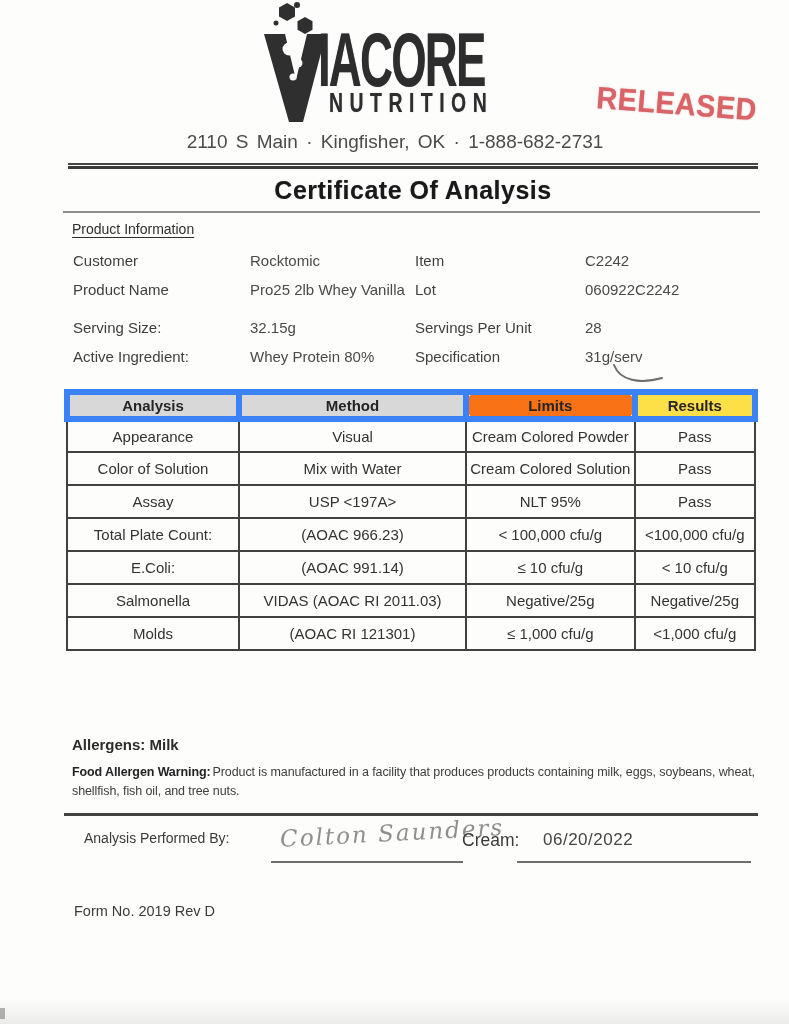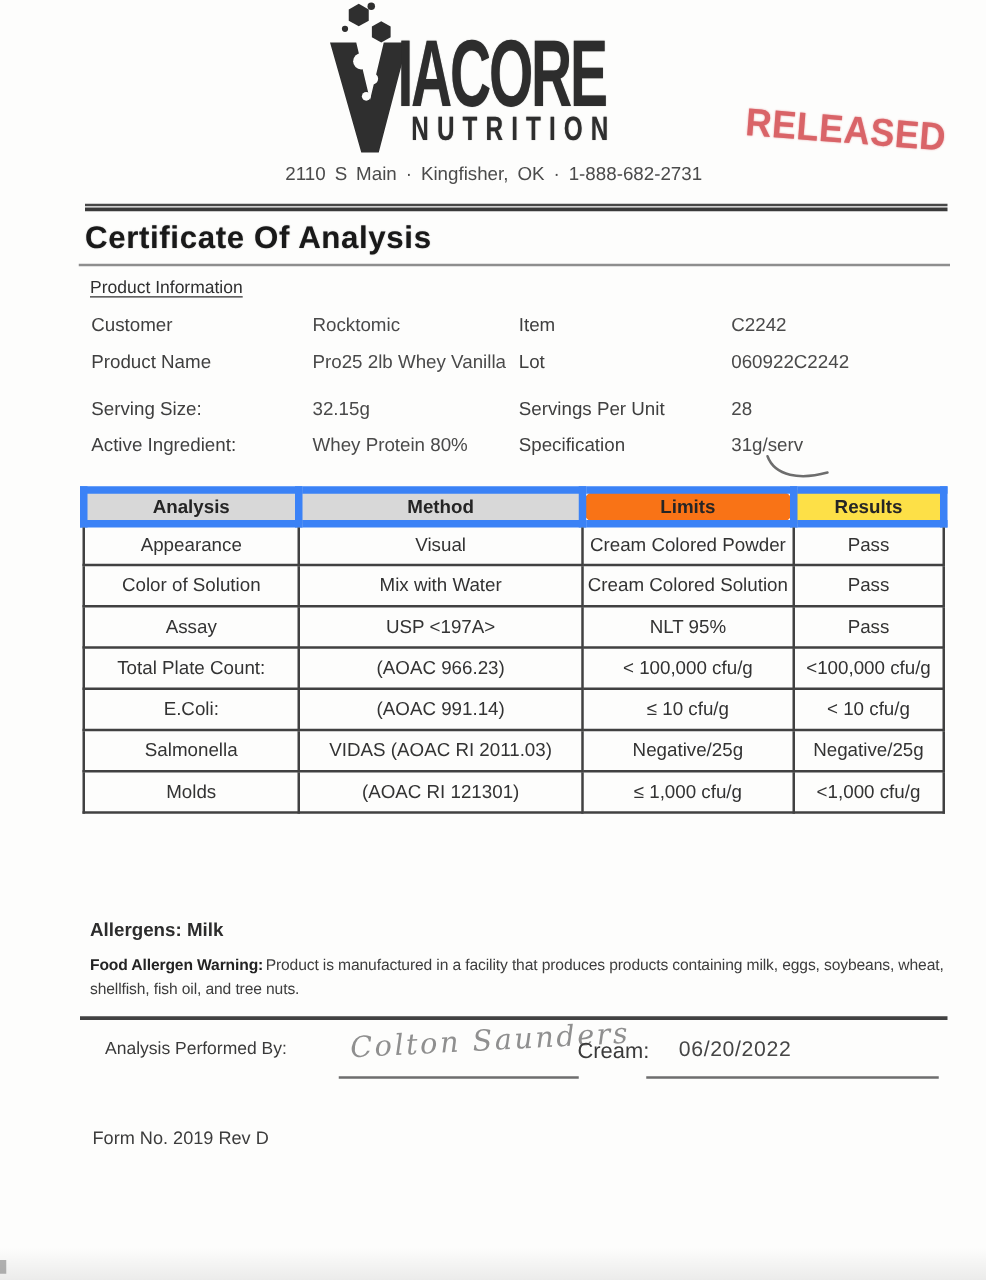--- a/index.html
+++ b/index.html
@@ -22,32 +22,32 @@
     text-shadow:0 0 1px rgba(45,45,45,.55);
   }
   .brand-sub {
     position:absolute; left:329px; top:90px;
     font-size:27px; font-weight:700; line-height:1; letter-spacing:9px;
     color:#2e2e2e; transform:scaleX(.72); transform-origin:0 0;
     text-shadow:0 0 1px rgba(45,45,45,.5);
   }
   .address {
     position:absolute; left:160px; top:131px; width:470px;
-    text-align:center; font-size:15px; color:#4b4b4b; word-spacing:3px;
+    text-align:center; font-size:19px; color:#4b4b4b; word-spacing:3px;
   }
   .stamp {
     position:absolute; left:598px; top:80px;
     font-size:31px; font-weight:700; letter-spacing:.5px;
     transform:rotate(4.5deg) scaleX(.93); transform-origin:left top;
     opacity:.9; text-shadow:0 0 1.5px rgba(214,84,89,.75);
   }
   
   .rule-double { position:absolute; left:68px; top:163px; width:690px; height:6px;
     border-top:2px solid #474747; border-bottom:3px solid #3a3a3a; }
-  .title { position:absolute; left:68px; top:176px; width:690px; 
+  .title { position:absolute; left:68px; top:176px; width:690px; text-align:center;
     font-size:25px; font-weight:700; color:#191919; letter-spacing:.5px;
     text-shadow:0 0 1px rgba(25,25,25,.4); }
   .rule-single { position:absolute; left:63px; top:211px; width:697px;
     border-top:2px solid #8e8e8e; }
   
   .pi-heading { position:absolute; left:72px; top:221px; font-size:14px;
     font-weight:400; color:#2f2f2f; text-decoration:underline; text-underline-offset:3px; }
   .pi-rows { position:absolute; left:73px; top:246px; width:692px; }
   .pi-row { display:flex; height:29px; align-items:center; font-size:15px; }
   .pi-spacer { height:9px; }

